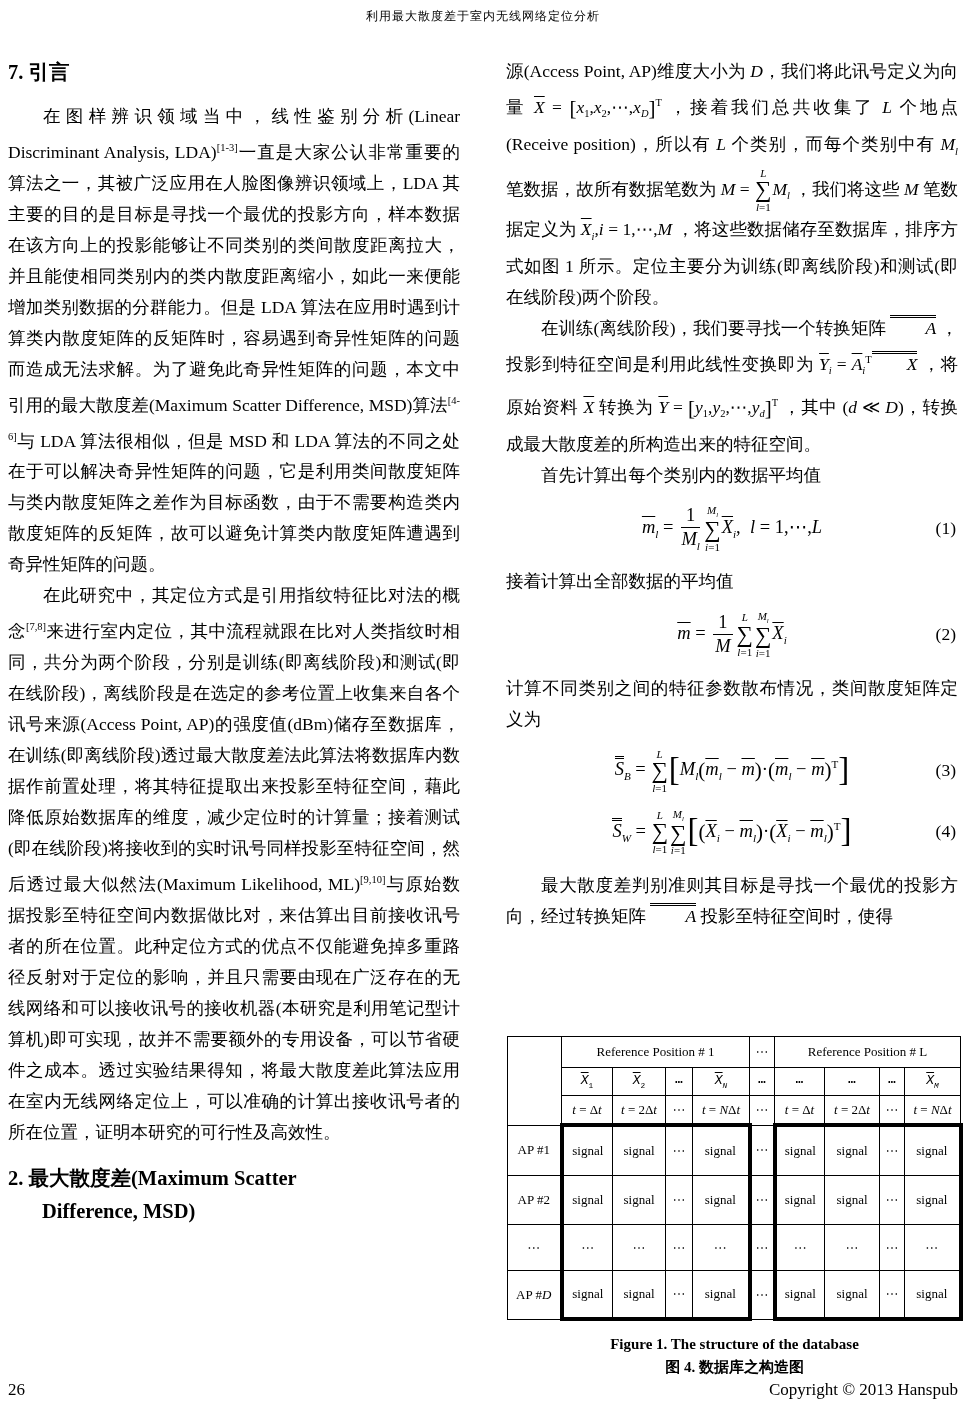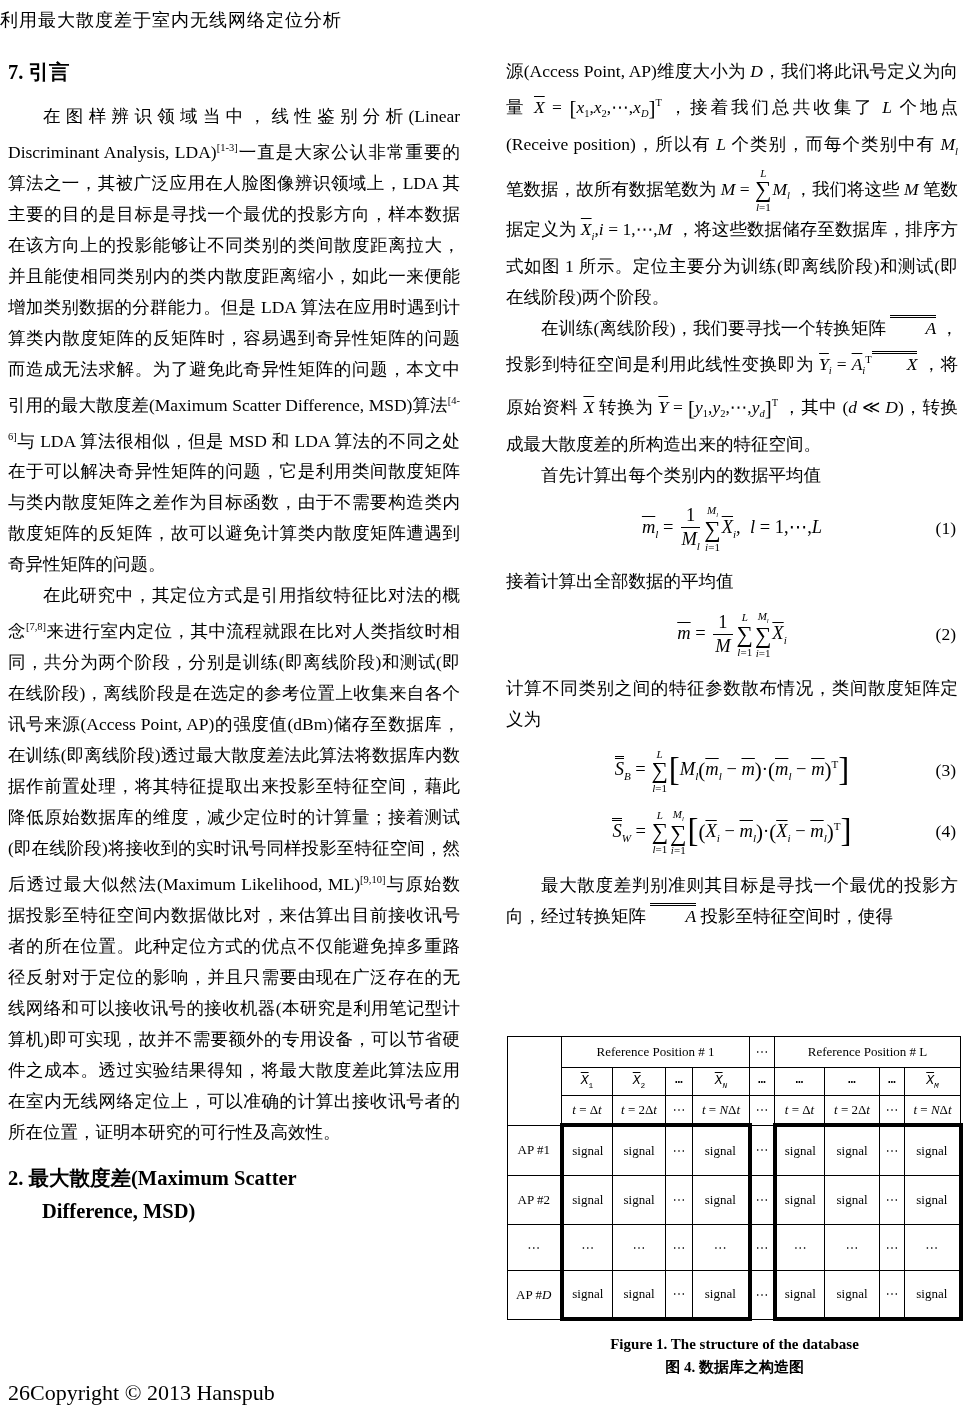--- a/index.html
+++ b/index.html
@@ -4,21 +4,21 @@
 <style>
   html, body { margin:0; padding:0; }
   body {
     width:966px; height:1414px; position:relative;
     background:#ffffff; color:#000;
     font-family:"Liberation Serif","DejaVu Serif",serif;
     overflow:hidden;
   }
   .header-title {
     position:absolute; top:8px; left:0; width:966px;
-    text-align:left; font-size:18px; letter-spacing:1px;
+    text-align:center; font-size:12px; letter-spacing:1px;
   }
   .col { position:absolute; top:56px; width:452px; }
   .col-left  { left:8px; }
   .col-right { left:506px; }
 
   .h-sec { font-size:20.5px; font-weight:bold; margin:0 0 12px 0; line-height:33px; }
   .h-sec .l2 { display:block; margin-left:34px; }
 
   p.body-text { font-size:17.5px; line-height:31px; text-align:justify; margin:0; }
   .indent { text-indent:2em; }
@@ -57,21 +57,21 @@
   .r-d3 td { height:46px; font-size:14px; }
   .TL { border-left:4px solid #000 !important; }
   .TR { border-right:4px solid #000 !important; }
   .TT { border-top:4px solid #000 !important; }
   .TB { border-bottom:4px solid #000 !important; }
 
   .fig-cap { text-align:center; font-weight:bold; margin-top:12px; font-size:15px; line-height:23px; }
 
   .footer {
     position:absolute; left:8px; top:1380px; width:950px;
-    display:flex; font-size:22px;
+    display:flex; justify-content:space-between; font-size:17px;
   }
 </style>
 </head>
 <body>
 
 <div>
 
   <div class="header-title">利用最大散度差于室内无线网络定位分析</div>
 
   <div class="col col-left">

